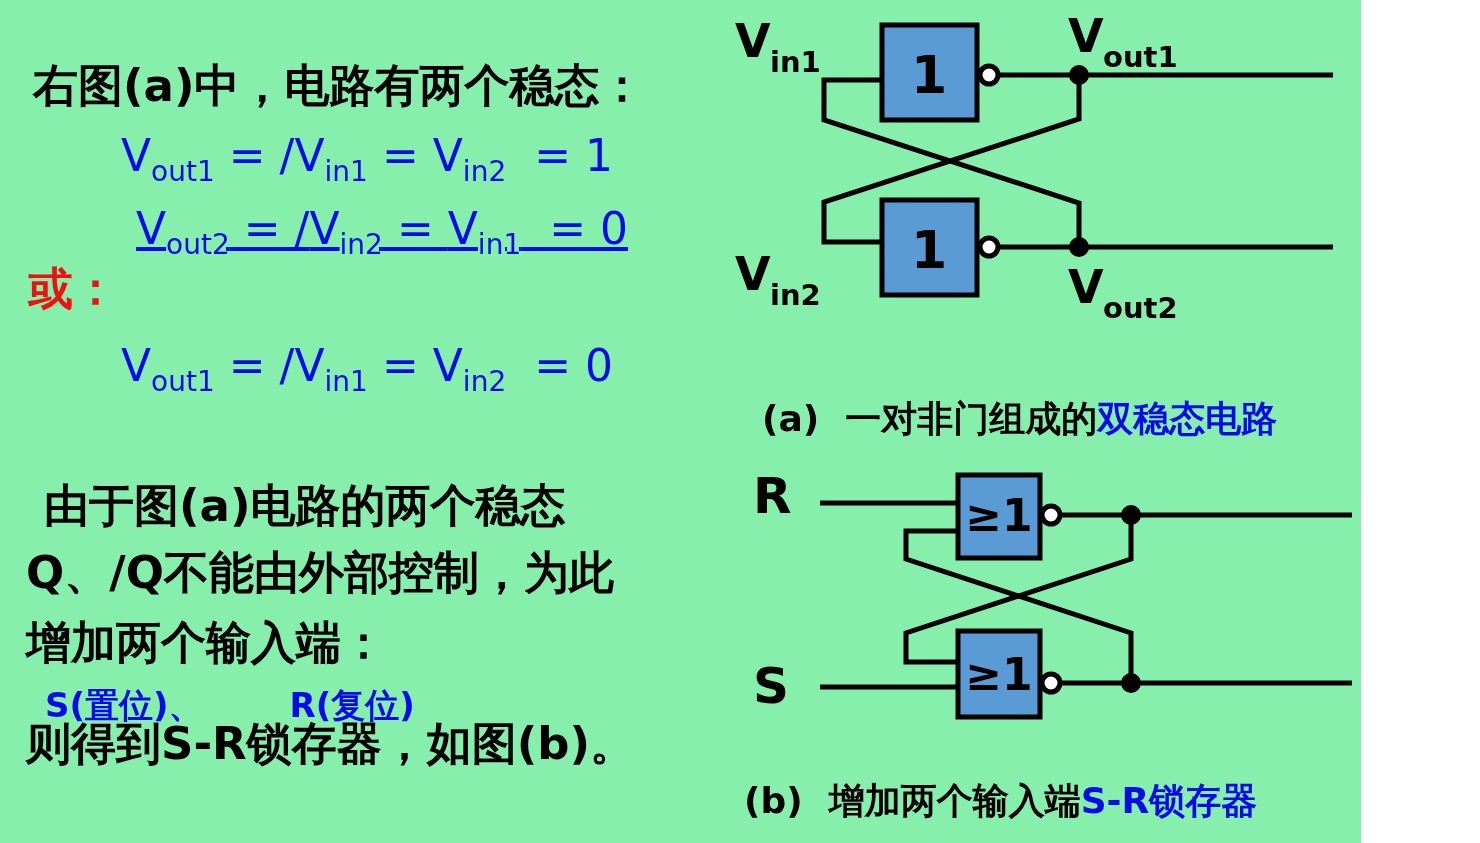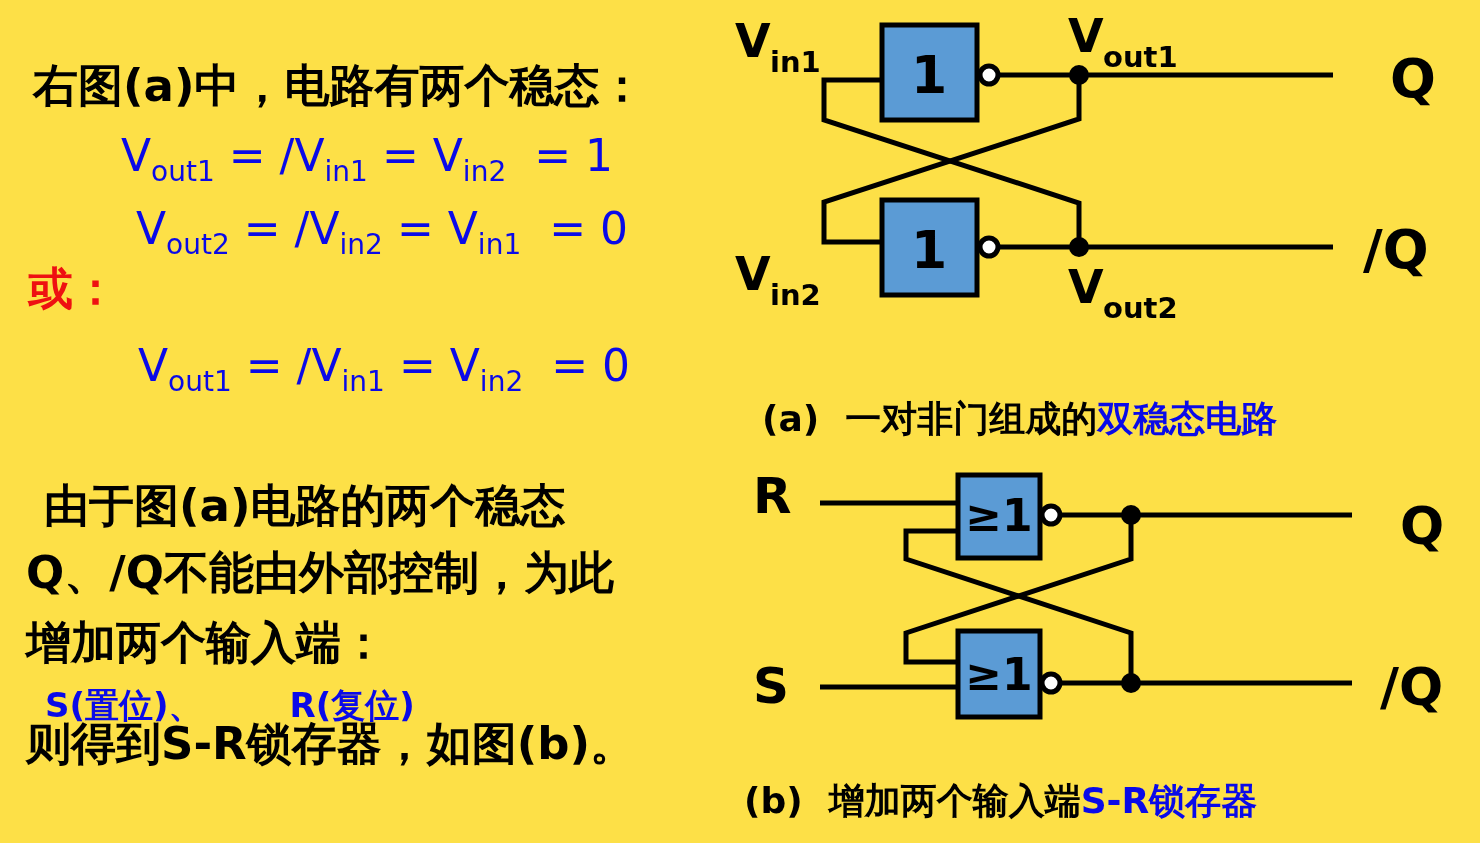--- a/index.html
+++ b/index.html
@@ -1,16 +1,16 @@
 <!DOCTYPE html>
 <html><head>
 <meta charset="utf-8">
 <style>
   html,body{margin:0;padding:0;background:#fff;}
-  .stage{position:relative;width:1480px;height:843px;background:#fde047;overflow:hidden;
+  .stage{position:relative;width:1361px;height:843px;background:#86efac;overflow:hidden;
          font-family:"DejaVu Sans", sans-serif;}
   .tl{position:absolute;white-space:pre;line-height:1.05;}
   .cjk-black{color:#000000;font-weight:bold;font-size:45px;}
   .cjk-red{color:#ee1111;font-weight:bold;font-size:45px;}
   .formula{font-size:44px;color:#0a0ae8;font-weight:normal;}
   .formula .sub{font-size:28px;vertical-align:-10px;}
   .blue-inline{color:#0a0ae8;}
   .sr-line{font-size:34px;color:#0a0ae8;font-weight:bold;}
   .sr-line .gap{display:inline-block;width:87px;}
   .caption{position:absolute;font-size:36px;font-weight:bold;color:#000;white-space:pre;line-height:1.15;}
@@ -24,25 +24,25 @@
 </style>
 </head>
 <body>
 
 <div class="stage">
 
   <div class="tl cjk-black" style="left:33px;top:62px;">右图(a)中，电路有两个稳态：</div>
 
   <div class="tl formula" style="left:121px;top:133px;"><span>V</span><span class="sub">out1</span><span> = /</span><span>V</span><span class="sub">in1</span><span> = </span><span>V</span><span class="sub">in2</span><span>  = </span><span>1</span></div>
 
-  <div class="tl formula" style="left:136px;top:206px;"><span>V</span><span class="sub">out2</span><span> = /</span><span>V</span><span class="sub">in2</span><span> = </span><span>V</span><span class="sub">in1</span><span>  = </span><span>0</span></div>
+  <div class="tl formula" style="left:136px;top:206px;text-decoration:underline;"><span>V</span><span class="sub">out2</span><span> = /</span><span>V</span><span class="sub">in2</span><span> = </span><span>V</span><span class="sub">in1</span><span>  = </span><span>0</span></div>
 
   <div class="tl cjk-red" style="left:28px;top:265px;">或：</div>
 
-  <div class="tl formula" style="left:138px;top:343px;"><span>V</span><span class="sub">out1</span><span> = /</span><span>V</span><span class="sub">in1</span><span> = </span><span>V</span><span class="sub">in2</span><span>  = </span><span>0</span></div>
+  <div class="tl formula" style="left:121px;top:343px;"><span>V</span><span class="sub">out1</span><span> = /</span><span>V</span><span class="sub">in1</span><span> = </span><span>V</span><span class="sub">in2</span><span>  = </span><span>0</span></div>
 
 
   <div class="tl cjk-black" style="left:44px;top:482px;text-align:right;">由于图(a)电路的两个稳态</div>
   <div class="tl cjk-black" style="left:26px;top:549px;">Q、/Q不能由外部控制，为此</div>
   <div class="tl cjk-black" style="left:26px;top:619px;">增加两个输入端：</div>
 
   <div class="tl sr-line" style="left:45px;top:688px;"><span>S(置位)、</span><span class="gap"></span><span>R(复位)</span></div>
 
   <div class="tl cjk-black" style="left:26px;top:720px;">则得到S-R锁存器，如图(b)。</div>
 

